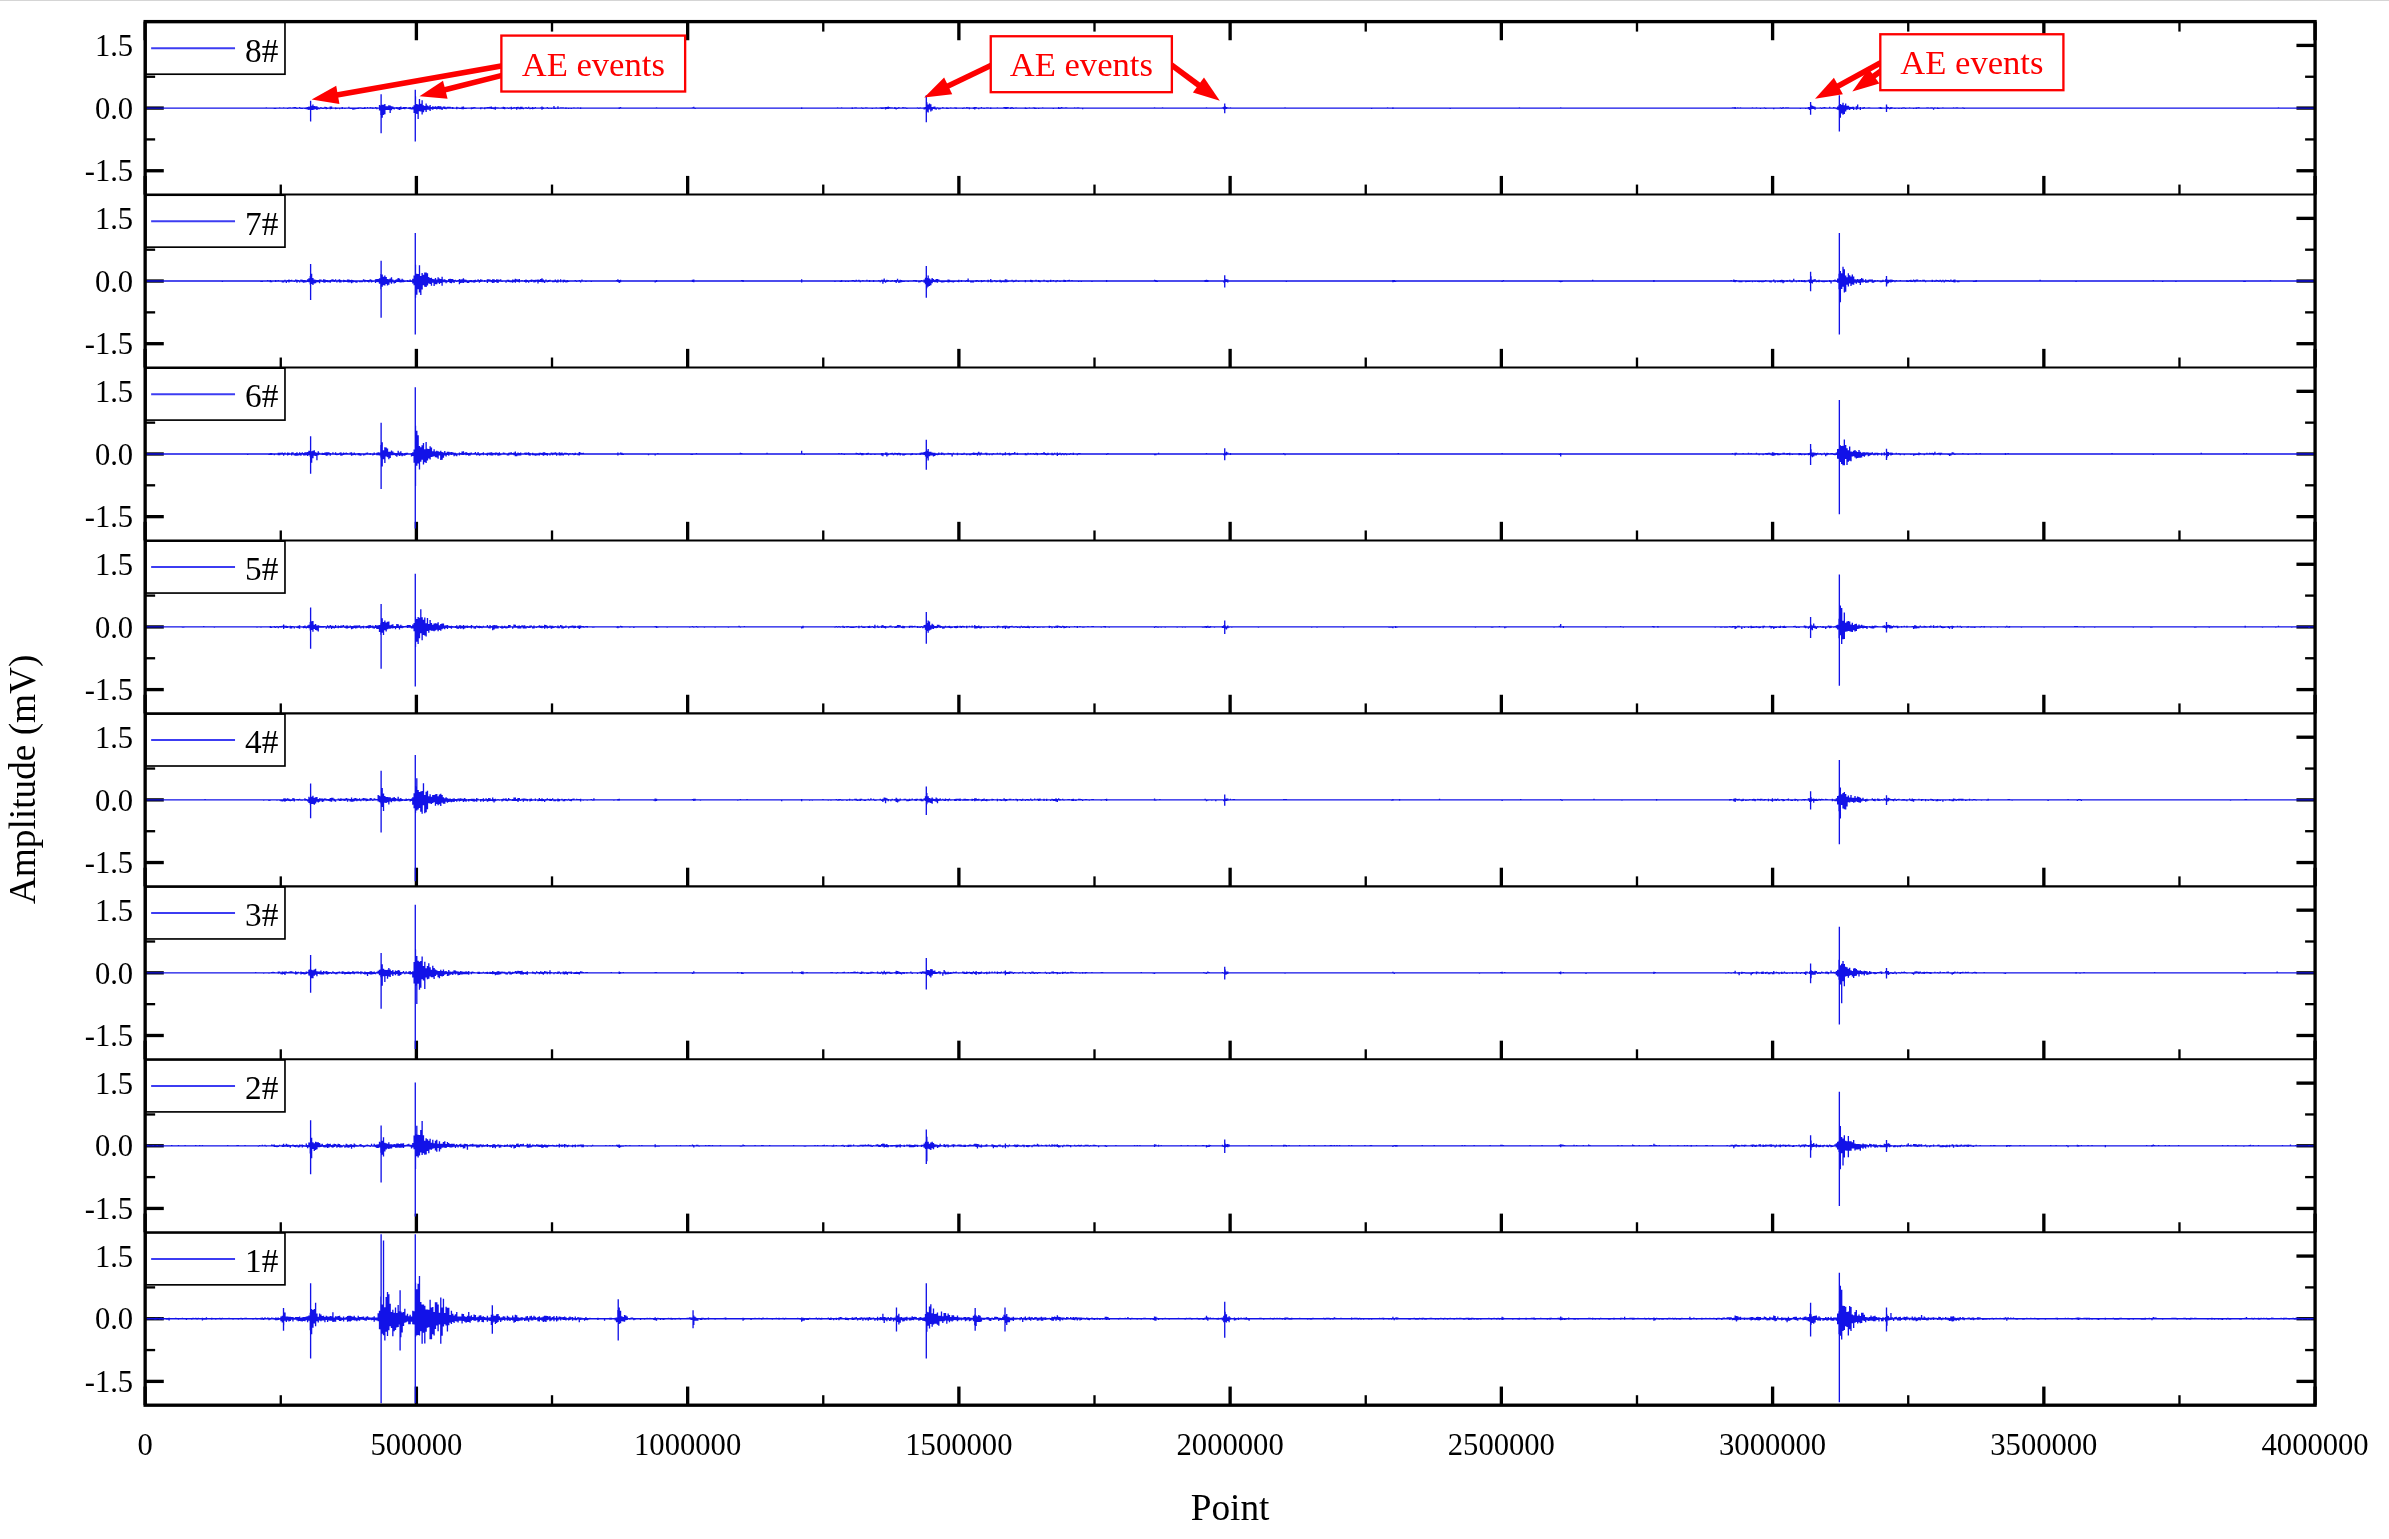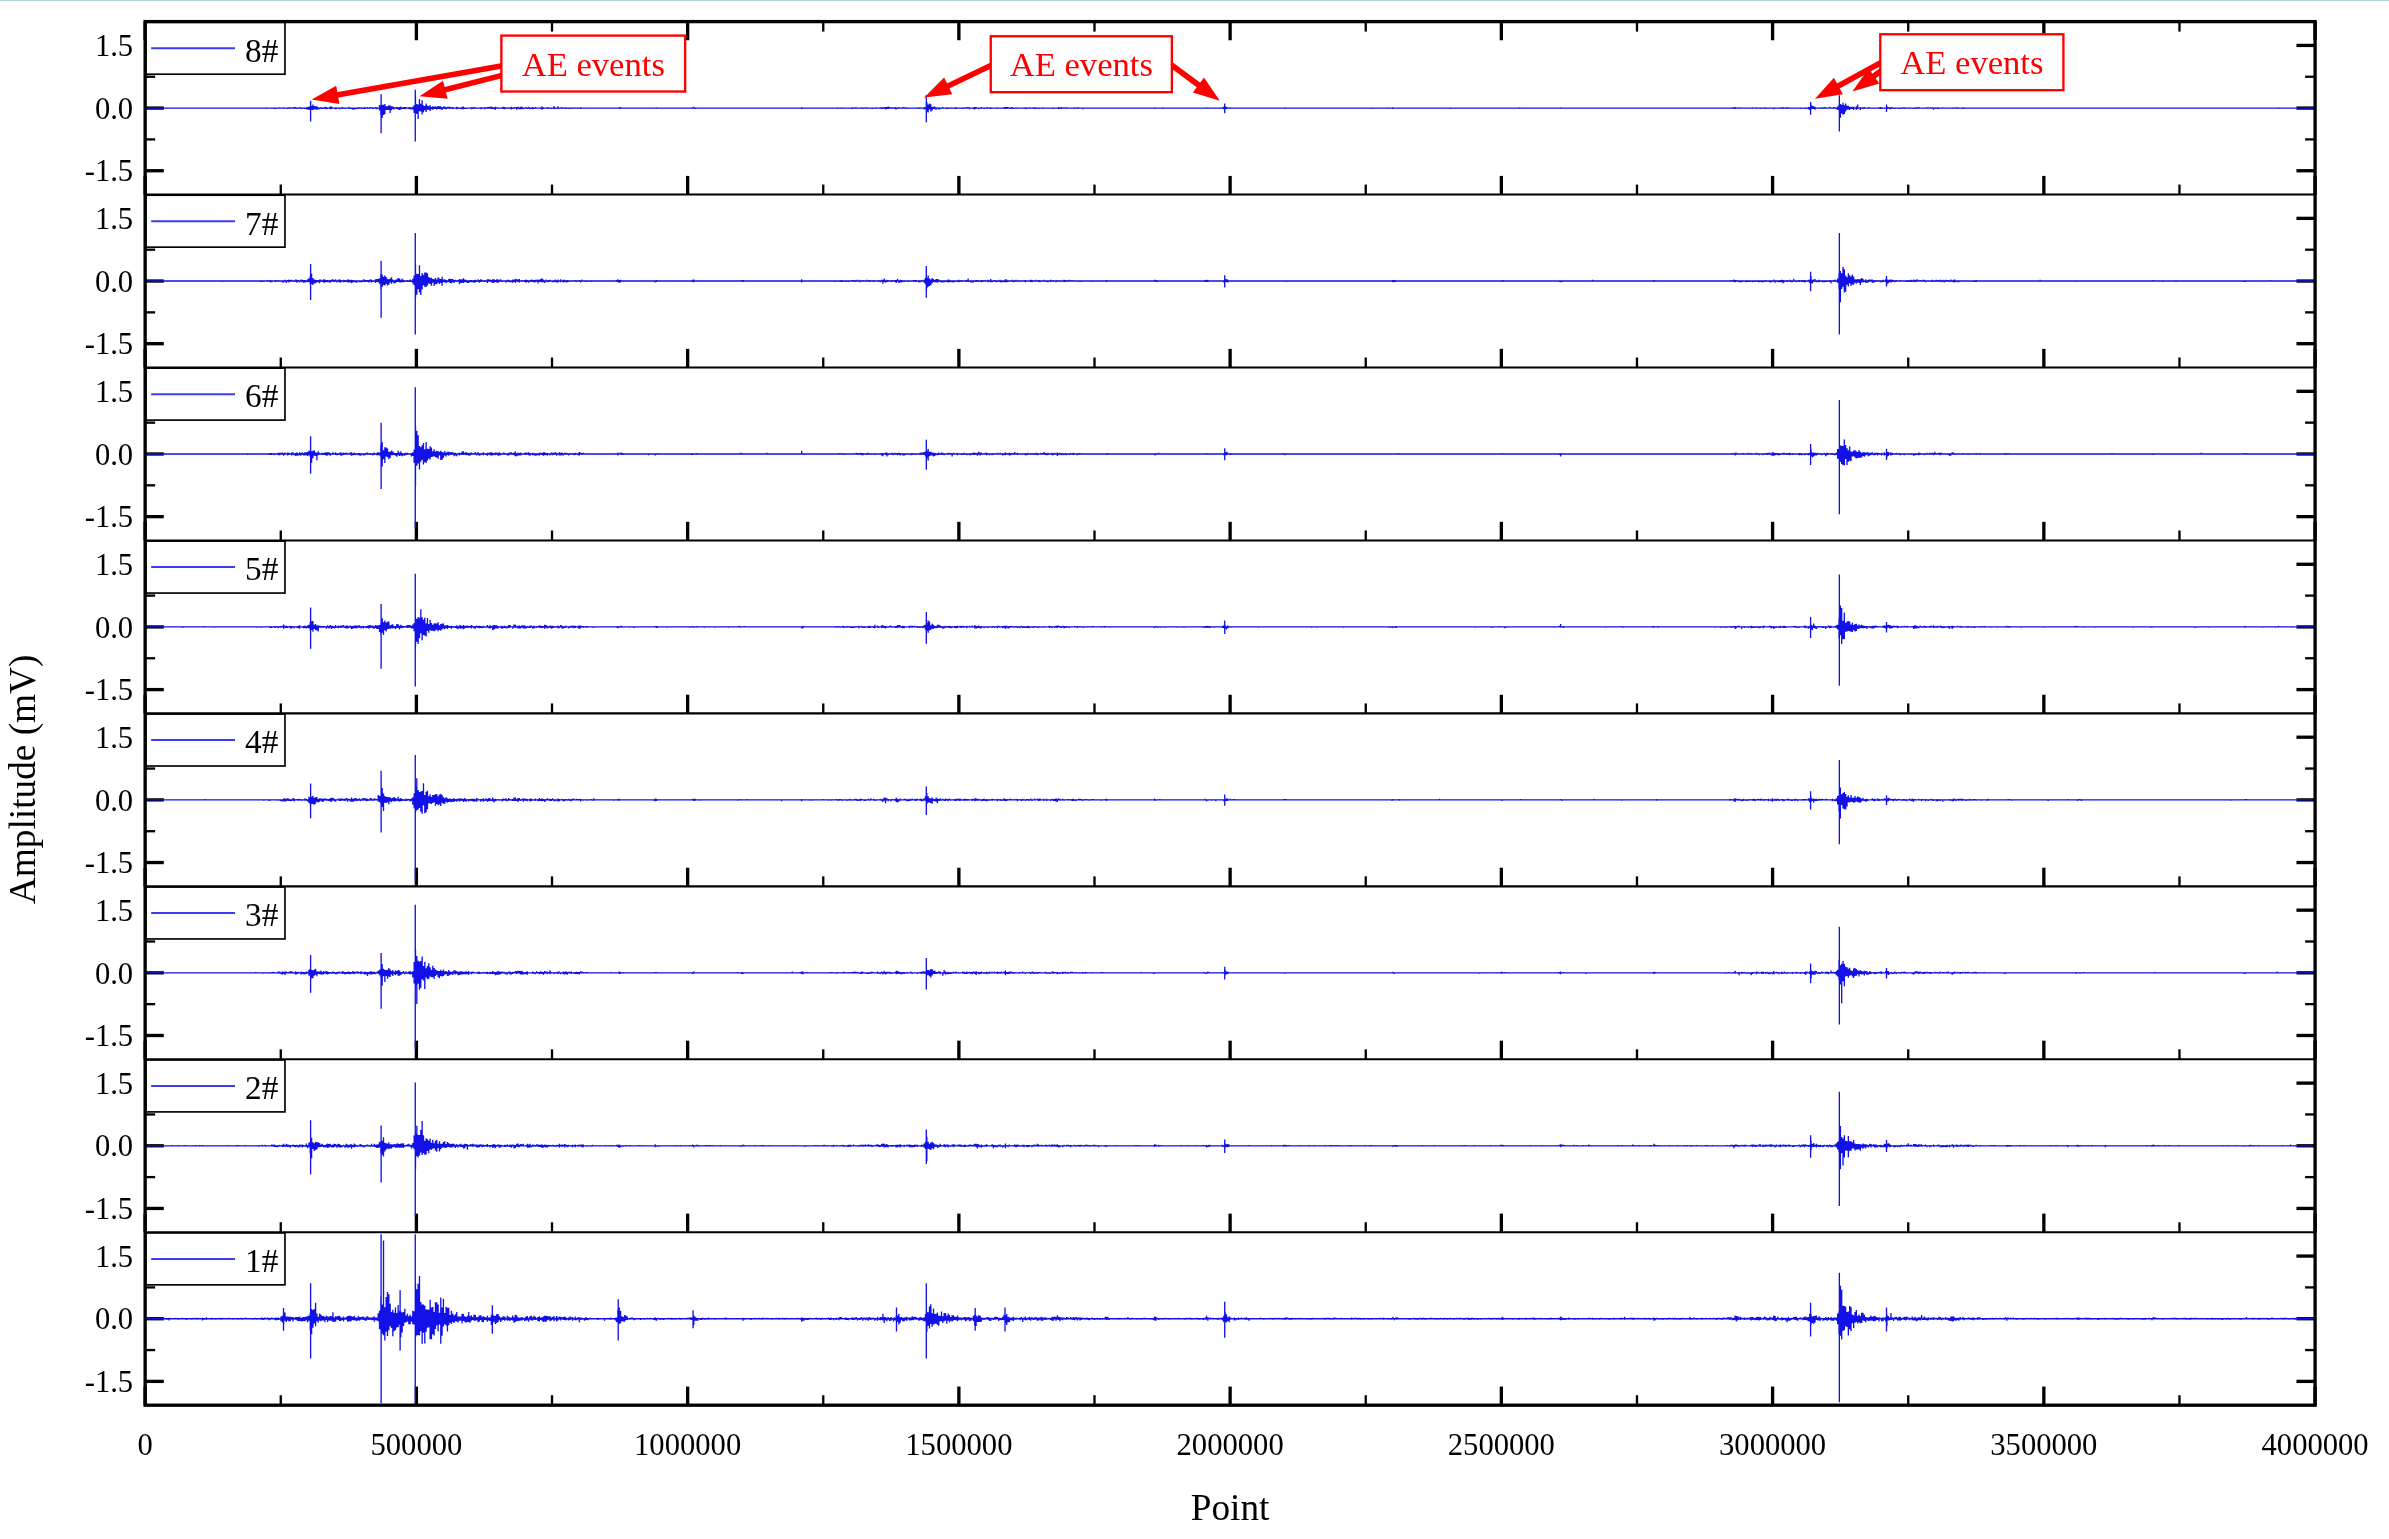--- a/index.html
+++ b/index.html
@@ -1,16 +1,16 @@
 <!DOCTYPE html>
 <html style="font-size:10.7px"><head>
 <meta charset="utf-8">
 <style>
   html,body{margin:0;padding:0;background:#ffffff;}
-  .figure{position:relative;width:2389px;height:1540px;background:#0369a1;overflow:hidden;
+  .figure{position:relative;width:2389px;height:1540px;background:#737373;overflow:hidden;
           font-family:"Liberation Serif", serif;}
   svg text{font-family:"Liberation Serif", serif;}
 </style>
 </head>
 <body>
 
 <div class="figure">
   <svg id="chart" width="2389" height="1540" viewBox="0 0 3588 2312">
       <rect x="0" y="0" width="3588" height="2312" fill="#ffffff"></rect>
       <g>

